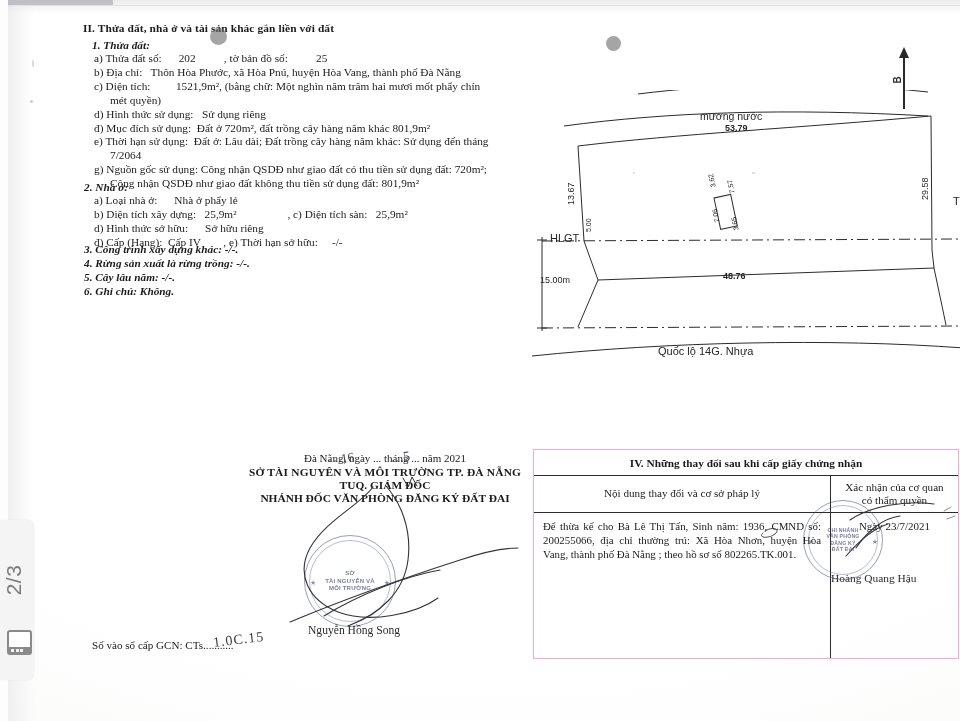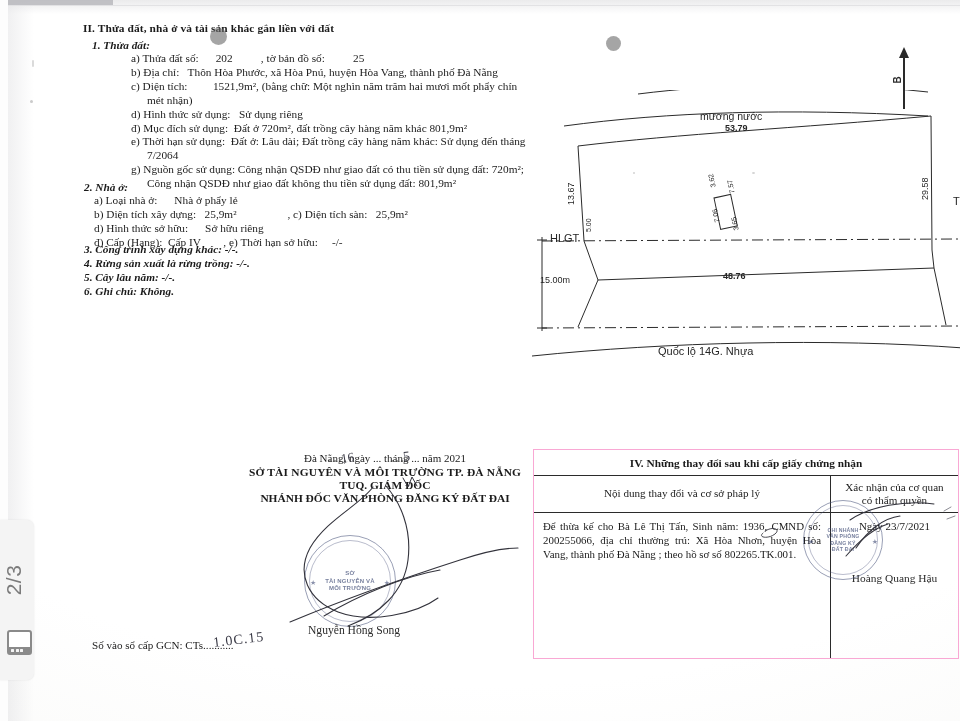--- a/index.html
+++ b/index.html
@@ -67,21 +67,21 @@
   .sec-title{
     font-weight:bold;font-size:11.4px;letter-spacing:.1px;
   }
   .it{font-style:italic;}
   .b{font-weight:bold;}
   .ln{font-size:11.3px;line-height:13.9px;white-space:pre;}
 
   
   #sec2-title{left:75px;top:22px;}
   #sec2-sub1{left:84px;top:39px;font-size:11.3px;}
-  #left-body{left:86px;top:52px;width:420px;margin-left:37px;}
+  #left-body{left:86px;top:52px;width:420px;}
   #left-body .ln{display:block;}
   #left-body .ind{padding-left:16px;}
 
   #sec2-nha-title{left:76px;top:181px;font-size:11.3px;}
   #nha-body{left:86px;top:194px;width:420px;}
   #nha-body .ln{display:block;}
 
   #tail-body{left:76px;top:243px;width:430px;}
   #tail-body .ln{display:block;}
 
@@ -130,21 +130,21 @@
   #tbl4 .c-left{width:296px;border-right:1px solid #2b2b2b;position:relative;}
   #tbl4 .c-right{flex:1;position:relative;}
   #tbl4 .colhead{
     height:37px;border-bottom:1px solid #2b2b2b;
     display:flex;align-items:center;justify-content:center;text-align:center;
     font-size:11.1px;line-height:13.5px;padding:0 6px;box-sizing:border-box;
   }
   #tbl4 .cell{padding:7px 9px 0 9px;font-size:10.9px;line-height:13.8px;text-align:justify;}
   #tbl4 .date{padding:7px 0 0 0;text-align:center;font-size:11px;}
   #sig-right{
-    position:absolute;left:0;right:0;top:96px;text-align:center;
+    position:absolute;left:0;right:0;top:96px;text-align:left;
     font-size:11.4px;font-family:"Liberation Serif",serif;color:#2a2a2a;
   }
 
   
   #sigblock{position:absolute;left:232px;top:452px;width:290px;text-align:center;}
   #sigblock .l1{font-size:11px;}
   #sigblock .l2{font-weight:bold;font-size:11.4px;letter-spacing:.2px;margin-top:2px;}
   #sigblock .l3{font-weight:bold;font-size:11.4px;margin-top:1px;}
   #sigblock .l4{font-weight:bold;font-size:11.4px;margin-top:1px;}
   #signame{position:absolute;left:300px;top:624px;font-size:11.6px;color:#2b2b2b;}
@@ -187,21 +187,21 @@
     <div id="top-hairline"></div>
 
     <div class="doc sec-title" id="sec2-title">II. Thửa đất, nhà ở và tài sản khác gắn liền với đất</div>
 
     <div class="doc it b" id="sec2-sub1">1. Thửa đất:</div>
 
     <div class="doc" id="left-body">
       <span class="ln">a) Thửa đất số:      202          , tờ bản đồ số:          25</span>
       <span class="ln">b) Địa chỉ:   Thôn Hòa Phước, xã Hòa Pnú, huyện Hòa Vang, thành phố Đà Nẵng</span>
       <span class="ln">c) Diện tích:         1521,9m², (bằng chữ: Một nghìn năm trăm hai mươi mốt phẩy chín</span>
-      <span class="ln ind">mét nhận)</span>
+      <span class="ln ind">mét quyền)</span>
       <span class="ln">d) Hình thức sử dụng:   Sử dụng riêng</span>
       <span class="ln">đ) Mục đích sử dụng:  Đất ở 720m², đất trồng cây hàng năm khác 801,9m²</span>
       <span class="ln">e) Thời hạn sử dụng:  Đất ở: Lâu dài; Đất trồng cây hàng năm khác: Sử dụng đến tháng</span>
       <span class="ln ind">7/2064</span>
       <span class="ln">g) Nguồn gốc sử dụng: Công nhận QSDĐ như giao đất có thu tiền sử dụng đất: 720m²;</span>
       <span class="ln ind">Công nhận QSDĐ như giao đất không thu tiền sử dụng đất: 801,9m²</span>
     </div>
 
     <div class="doc it b" id="sec2-nha-title">2. Nhà ở:</div>
 

